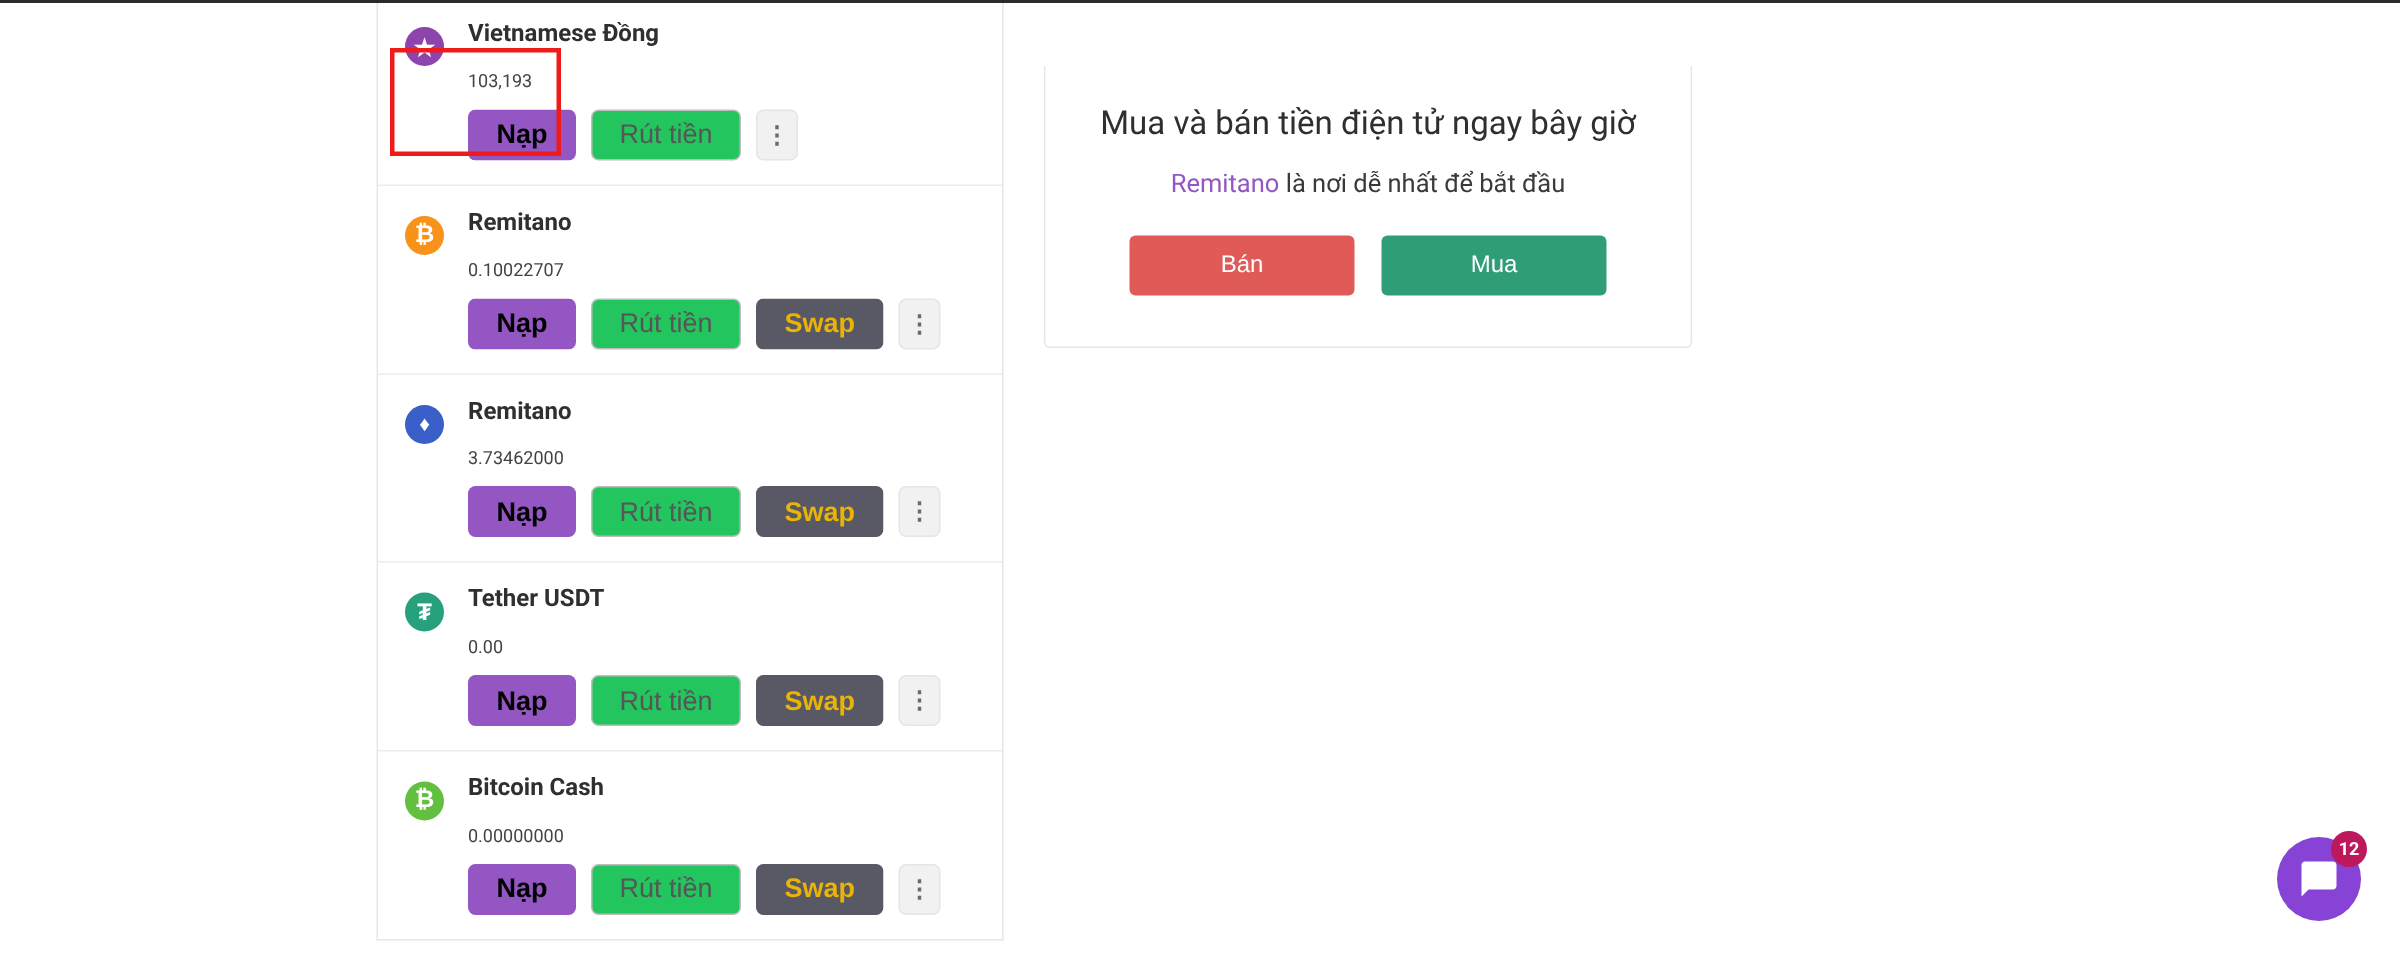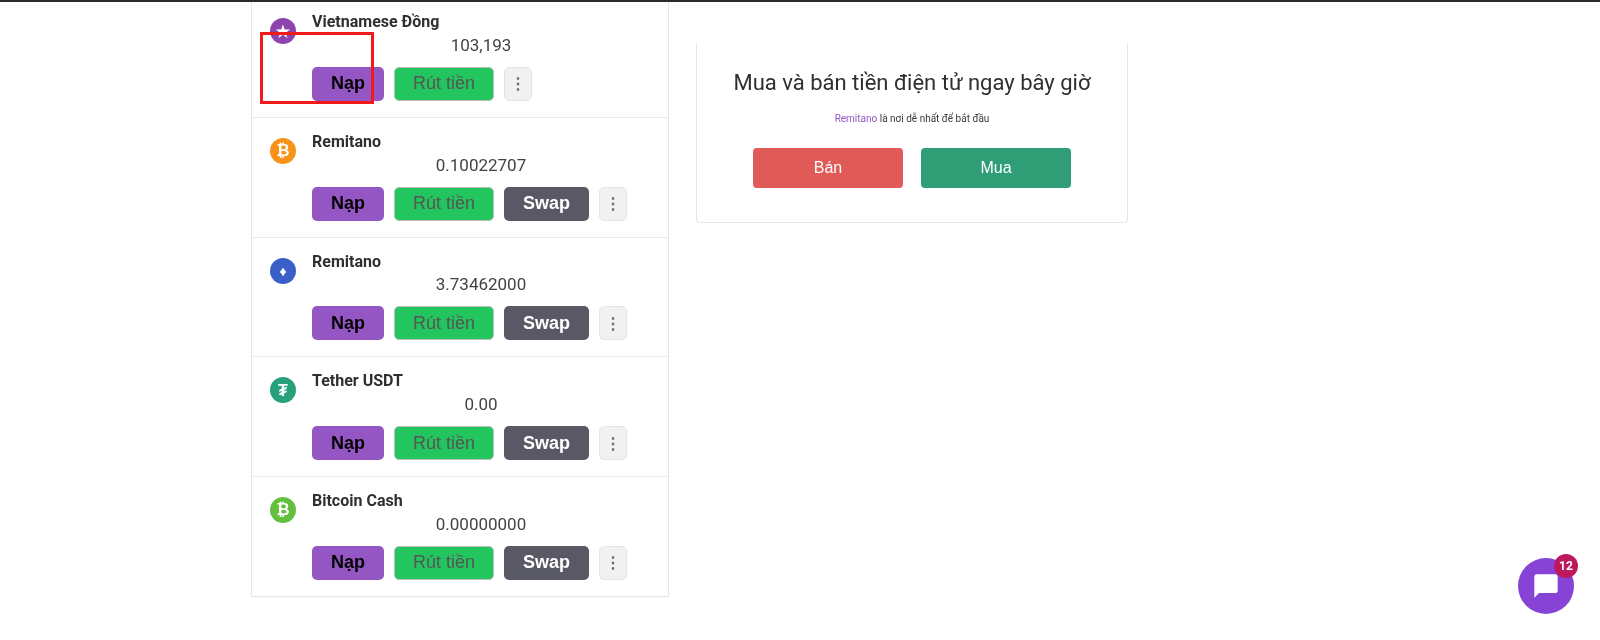--- a/index.html
+++ b/index.html
@@ -53,24 +53,23 @@
     font-weight: 700;
   }
   .wallet-body { margin-left: 16px; flex: 1; }
   .wallet-name {
     font-size: 16px;
     font-weight: 700;
     color: #2f2f2f;
     line-height: 1.3;
   }
   .wallet-balance {
-    font-size: 17px;
+    font-size: 12px;
     color: #434343;
-    margin-top: 2px;
-    text-align: center;
+    margin-top: 14px;
   }
   .wallet-actions {
     display: flex;
     gap: 10px;
     margin-top: 12px;
     align-items: stretch;
   }
   .btn {
     border-radius: 5px;
     font-size: 18px;
@@ -86,21 +85,21 @@
   }
   .btn-deposit { background: #9356c2; }
   .btn-outline {
     background: #22c55e;
     color: #565656;
     border: 1px solid #bdbdbd;
     font-weight: 500;
   }
   .btn-swap {
     background: #585964;
-    color: #ffffff;
+    color: #eab308;
   }
   .btn-more {
     width: 28px;
     padding: 0;
     background: #f1f1f1;
     color: #6b6b6b;
     border: 1px solid #e5e5e5;
     font-weight: 700;
     height: 34px;
     border-radius: 5px;
@@ -128,21 +127,21 @@
     padding: 26px 20px 34px 20px;
     text-align: center;
   }
   .cta-title {
     font-size: 22px;
     color: #2f2f2f;
     font-weight: 400;
   }
   .cta-sub {
     margin-top: 18px;
-    font-size: 10px;
+    font-size: 17px;
     color: #3a3a3a;
   }
   .cta-sub .brand { color: #9356c2; }
   .cta-actions {
     margin-top: 24px;
     display: flex;
     justify-content: center;
     gap: 18px;
   }
   .cta-btn {

